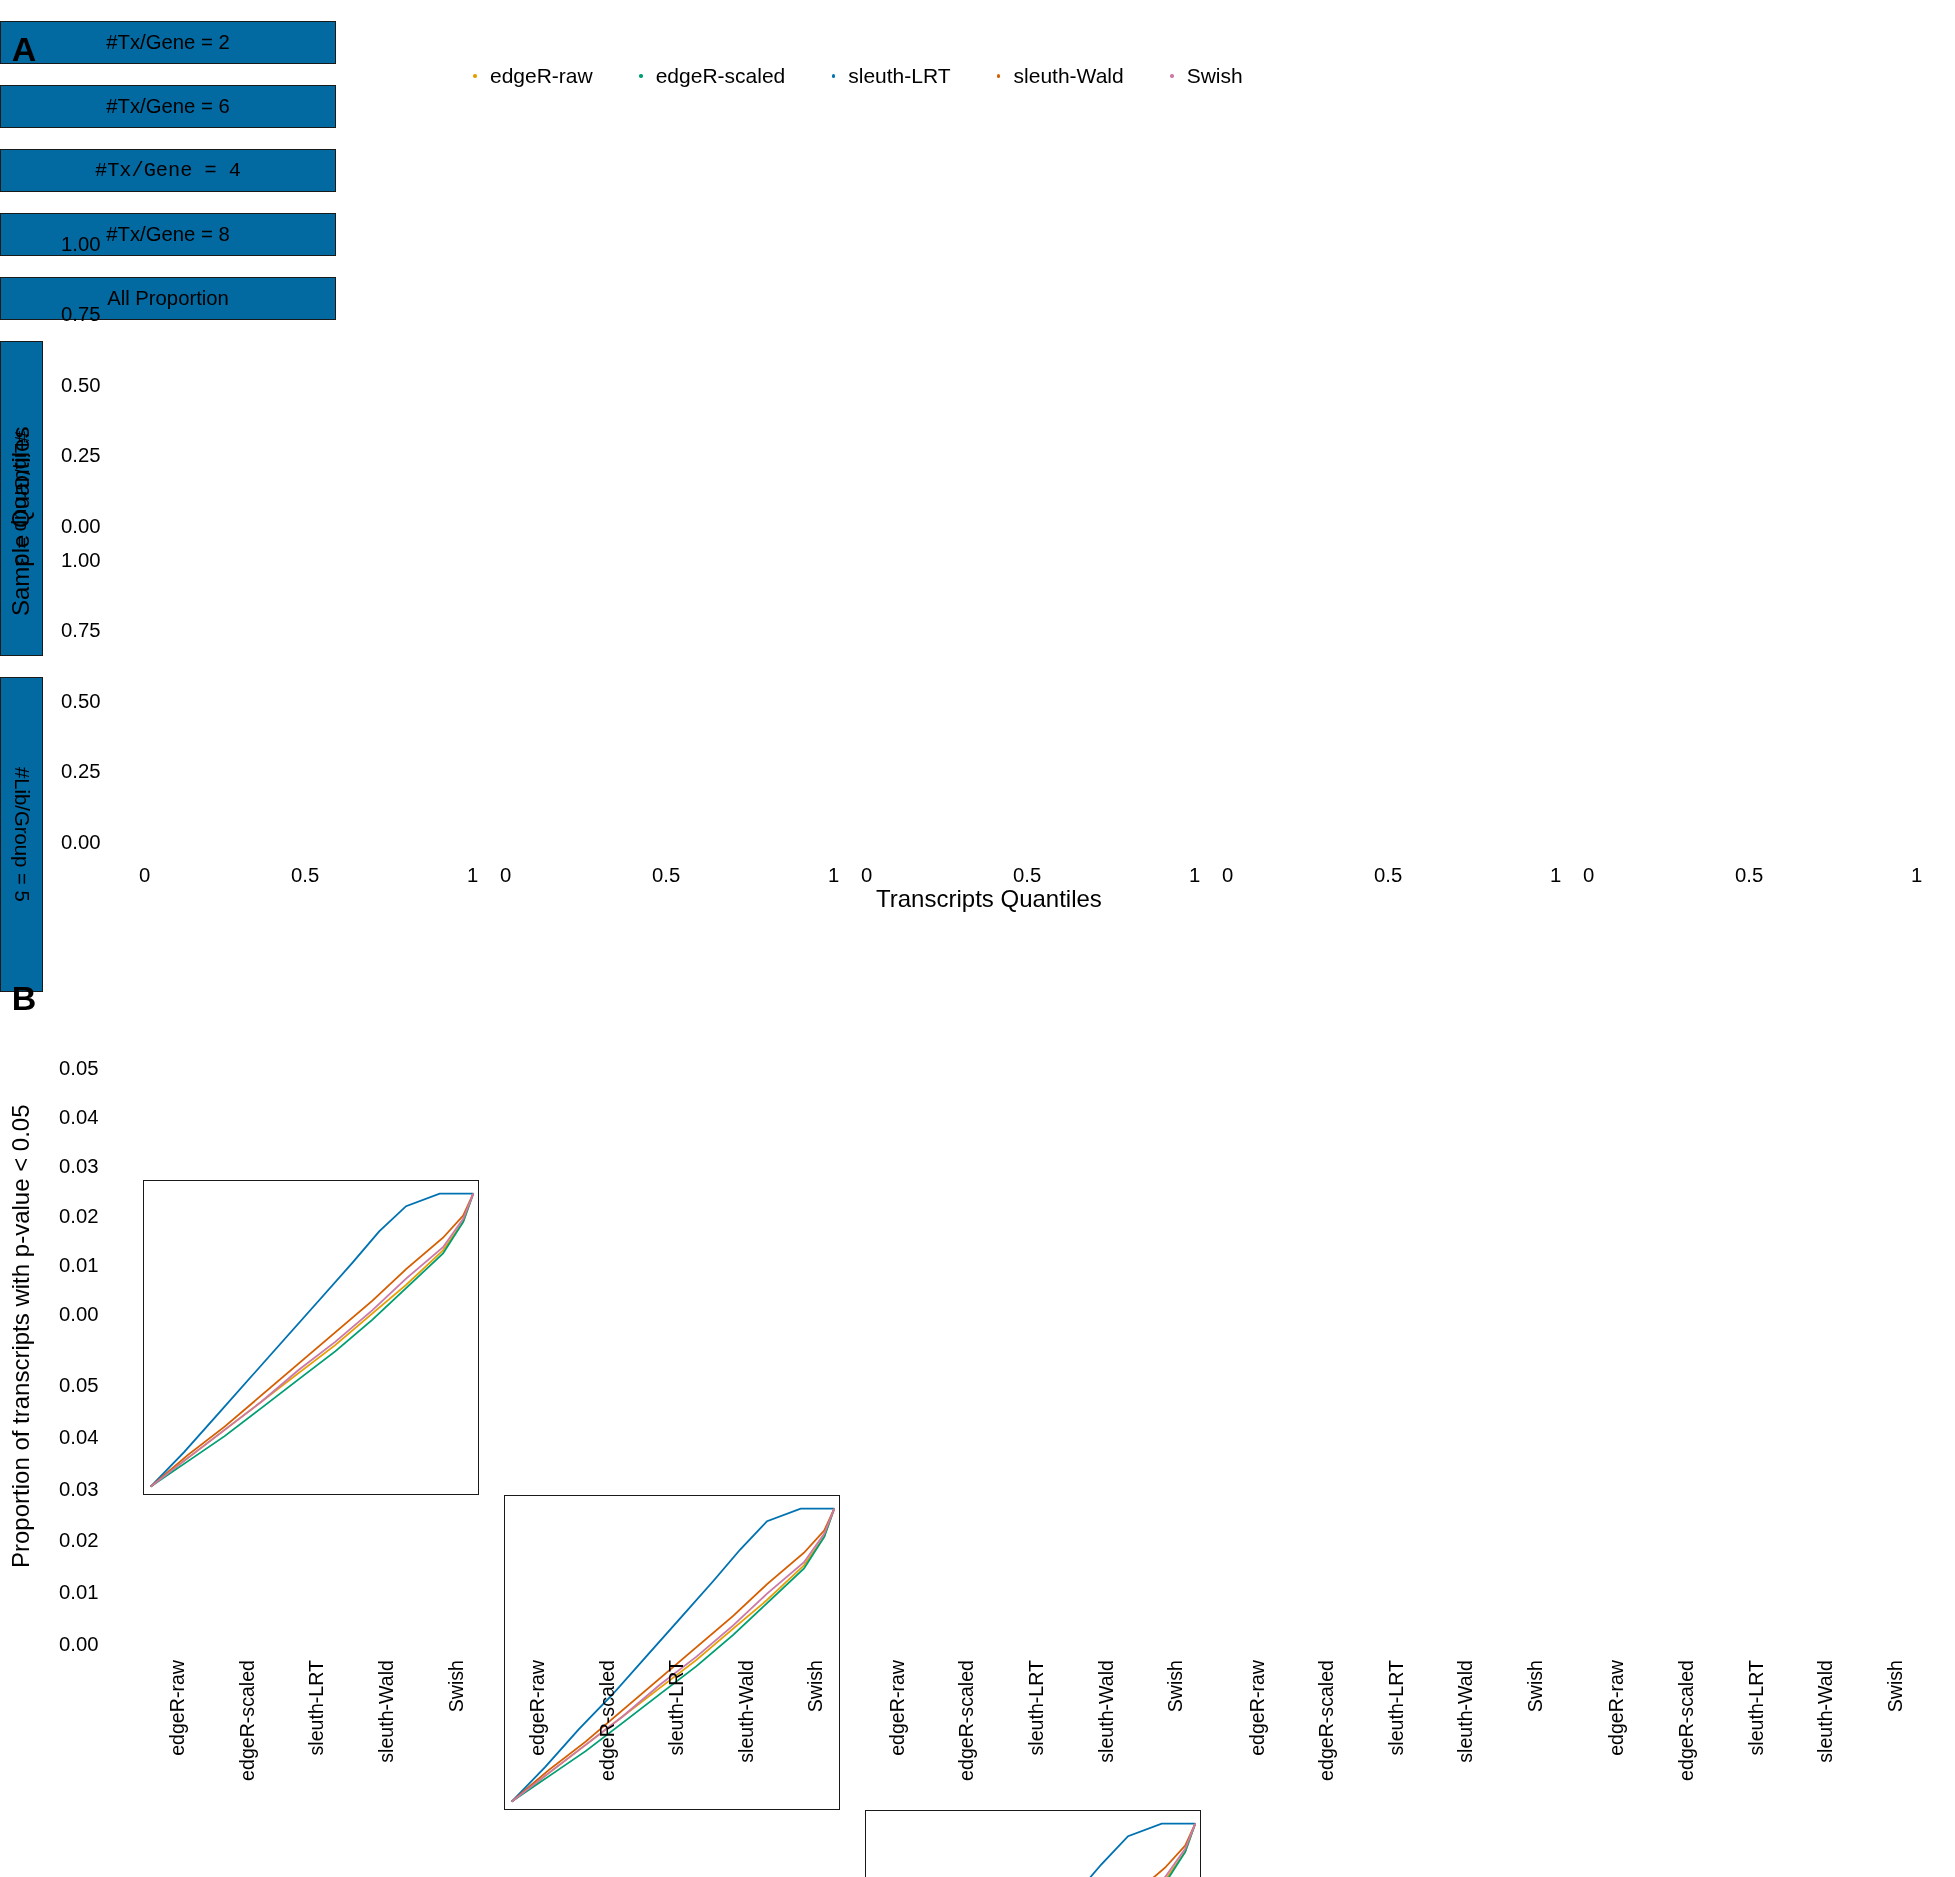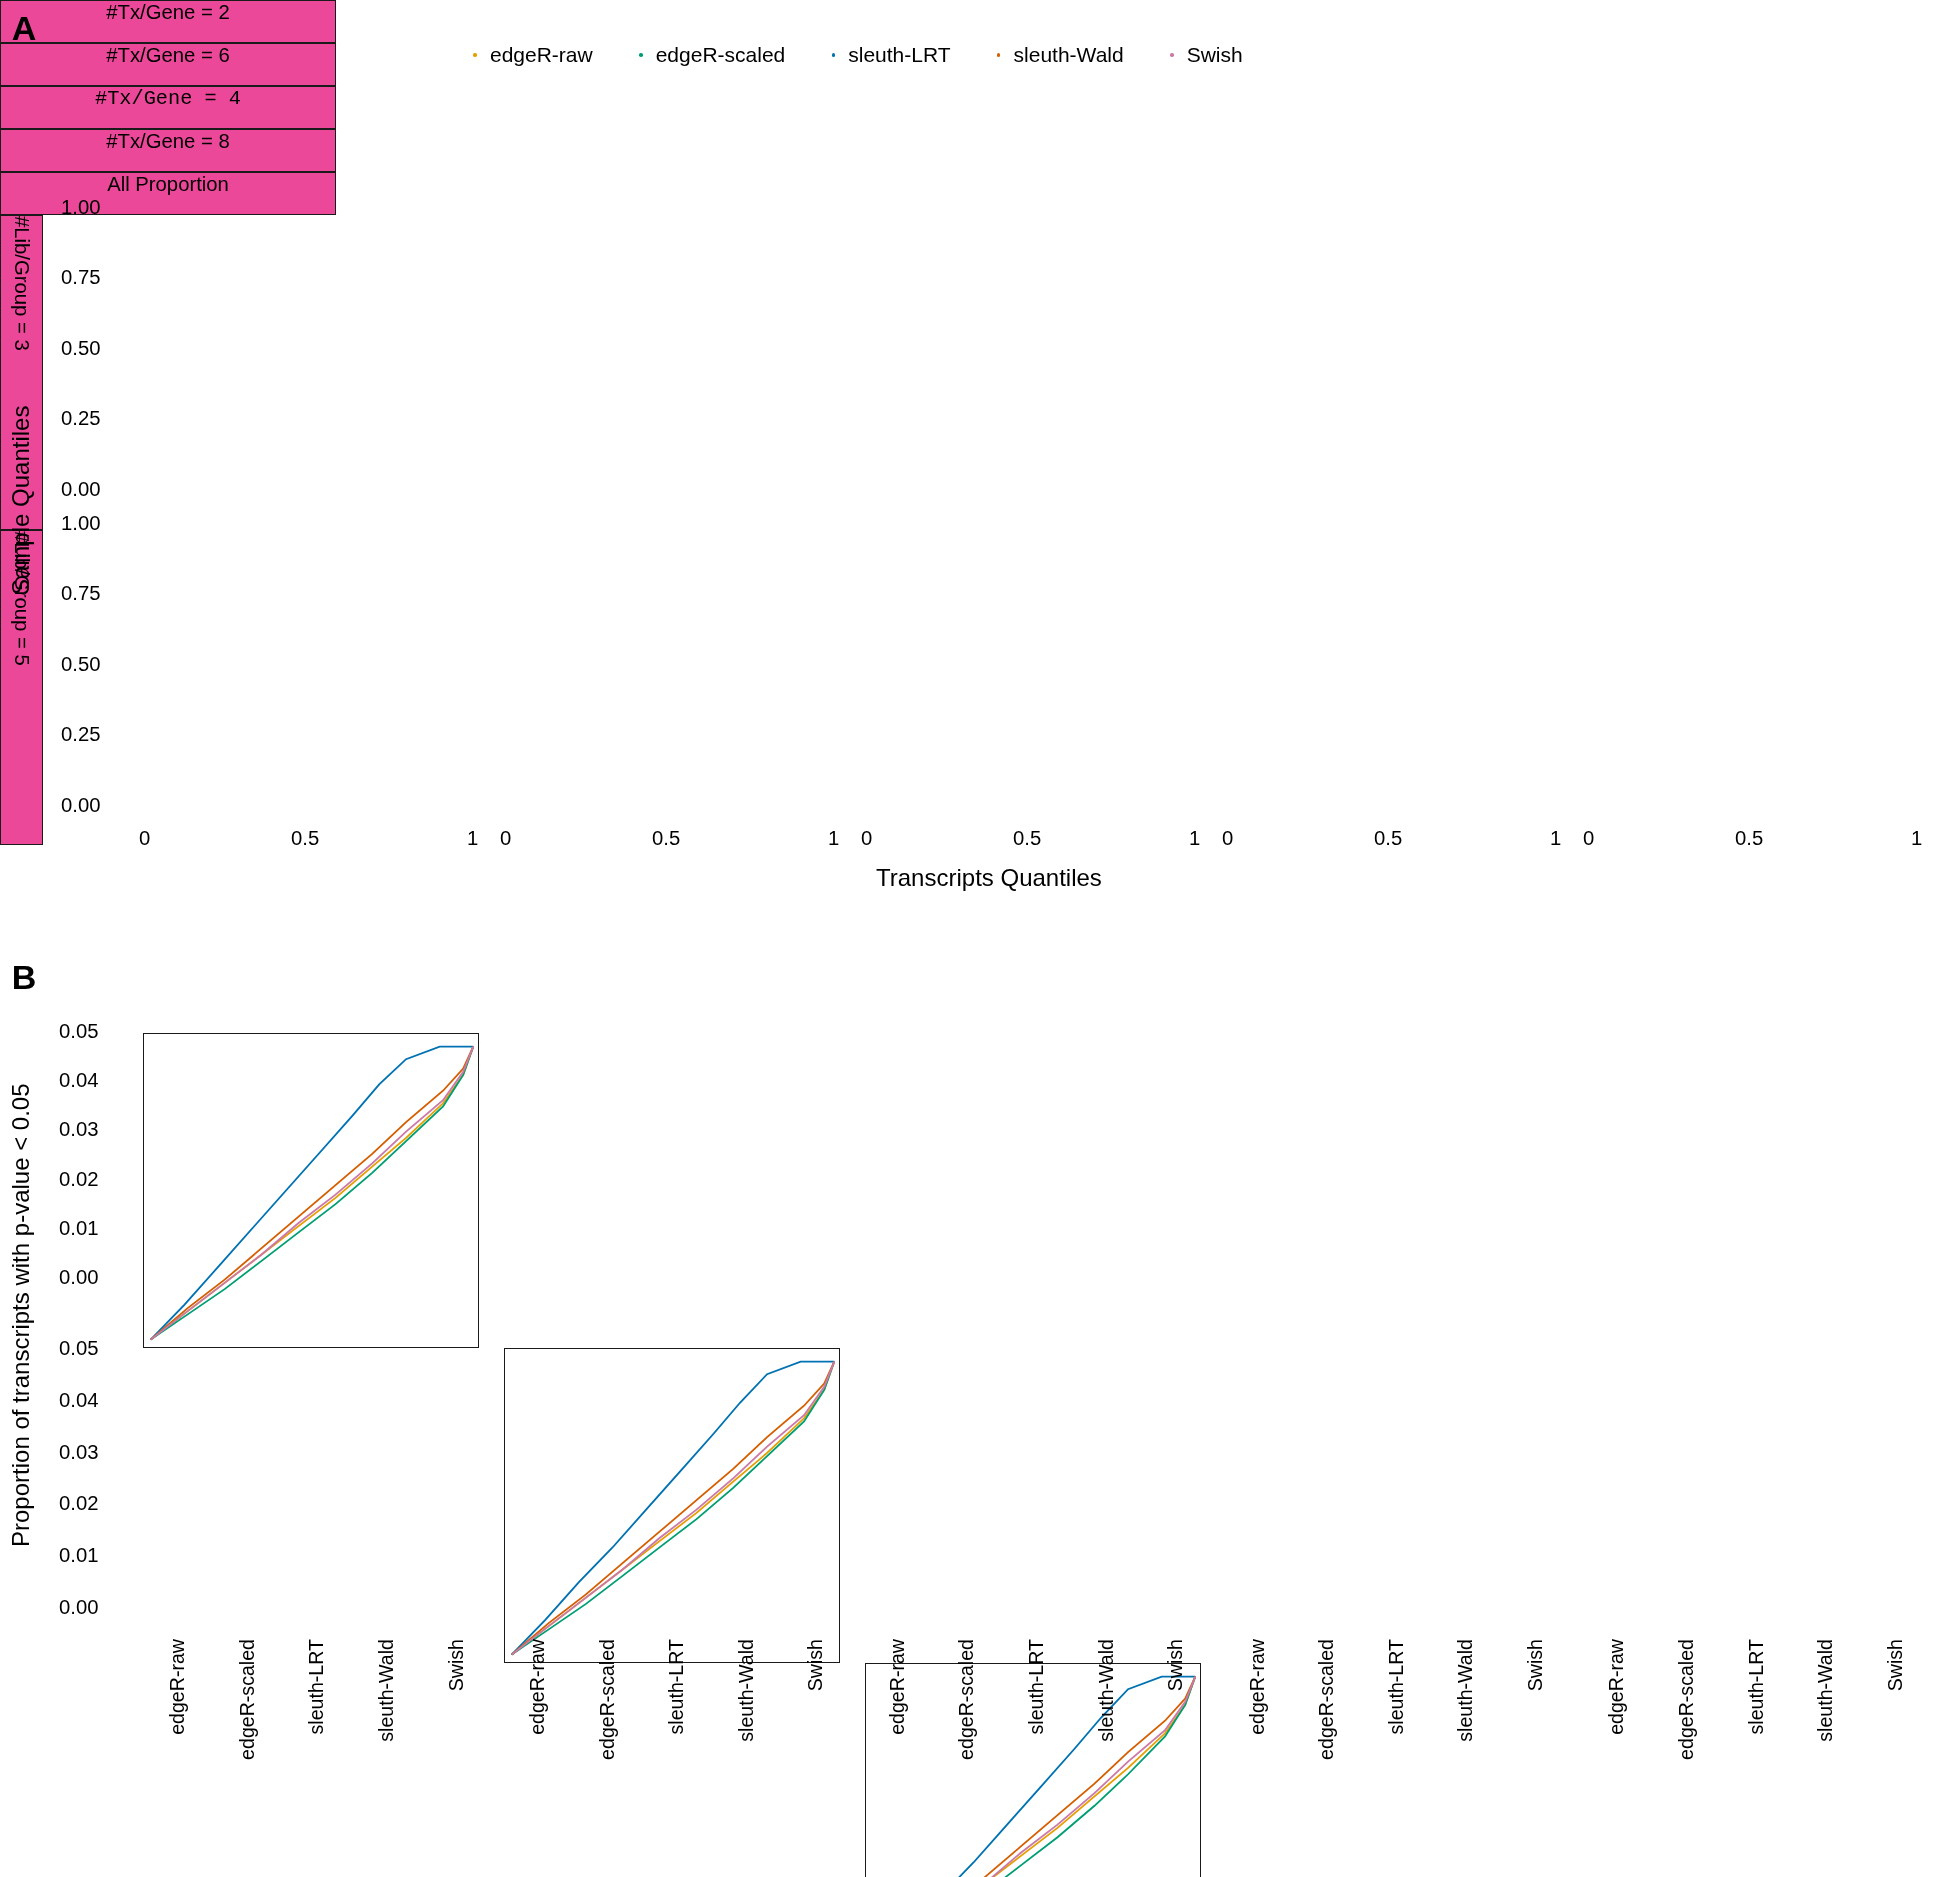--- a/index.html
+++ b/index.html
@@ -10,28 +10,28 @@
   .panel-letter{position:absolute;font-size:34px;font-weight:bold;color:#000;}
 
   
   .legend{position:absolute;display:flex;align-items:center;gap:0;}
   .legend-item{display:flex;align-items:center;margin-right:38px;}
   .legend-key{width:20.3px;height:20.3px;display:flex;align-items:center;justify-content:center;margin-right:4.7px;}
   .legend-dot{width:3.5px;height:3.5px;border-radius:50%;}
   .legend-label{font-size:21px;color:#000;}
 
   
-  .strip{background:#ec4899;border:1.2px solid #1a1a1a;display:flex;align-items:flex-start;justify-content:center;box-sizing:border-box;}
+  .strip{background:#0369a1;border:1.2px solid #1a1a1a;display:flex;align-items:center;justify-content:center;box-sizing:border-box;margin-top:21px;}
   .strip-text{font-size:20.3px;color:#000;}
   .strip-right .strip-text{writing-mode:vertical-rl;}
 
   .cell{background:#ffffff;border:1.2px solid #1a1a1a;box-sizing:border-box;position:relative;overflow:hidden;}
 
   .axis-label{position:absolute;font-size:22px;color:#000;}
-  .tick-label{position:absolute;font-size:20.3px;color:#000;}
+  .tick-label{position:absolute;font-size:20.3px;color:#000;margin-top:16px;}
 
   .yaxis-title{position:absolute;font-size:24px;color:#000;writing-mode:vertical-rl;transform:rotate(180deg);text-align:center;}
 
   .barlabel{position:absolute;font-size:19.6px;color:#000;writing-mode:vertical-rl;transform:rotate(180deg);white-space:nowrap;}
 
   svg{display:block;}
 </style>
 </head>
 <body>
 

